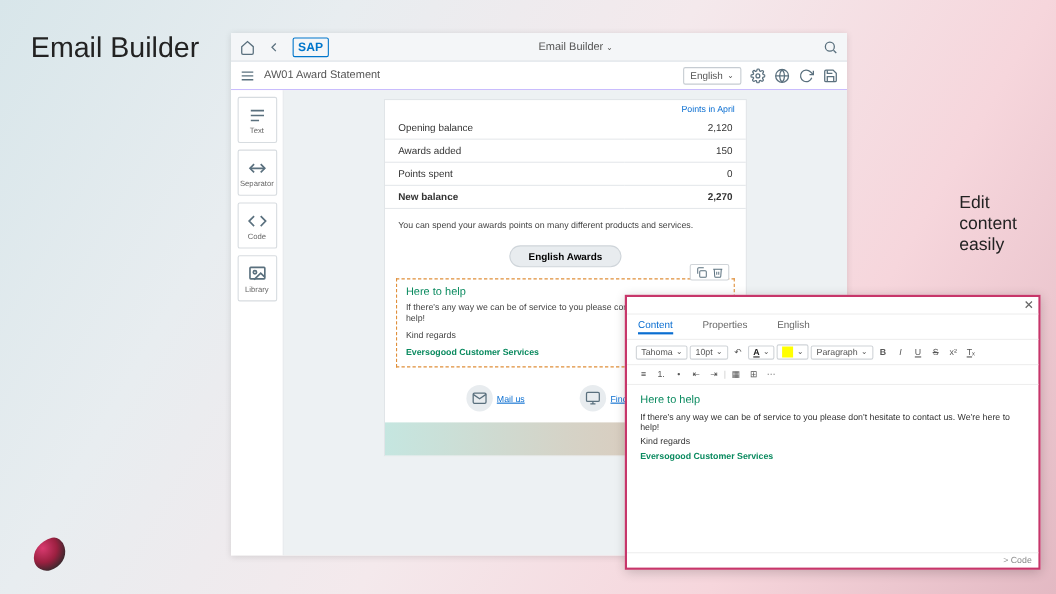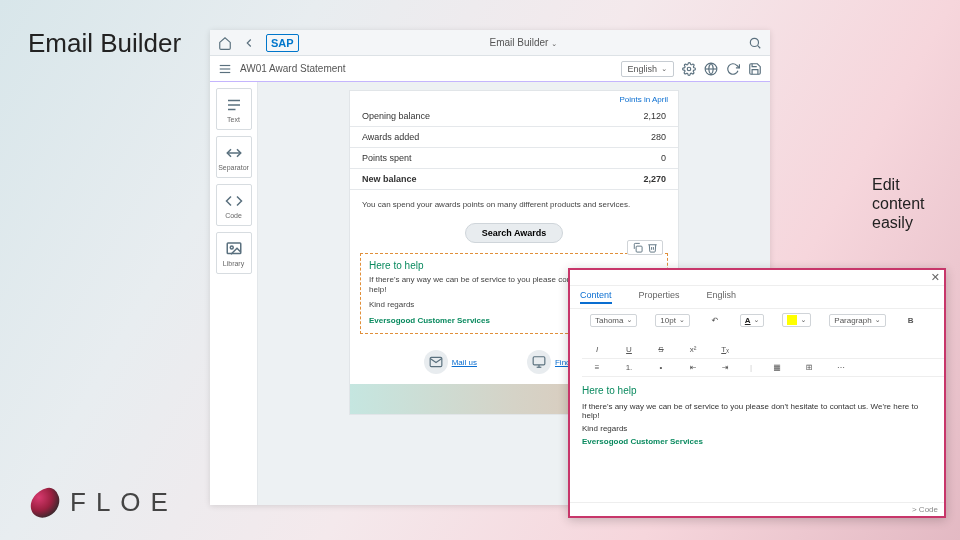--- a/index.html
+++ b/index.html
@@ -72,38 +72,37 @@
 
   
   .editor {
     position:absolute; left:568px; top:268px; width:378px; height:250px;
     background:#fff; border:2px solid #c7366a; box-shadow:0 2px 10px rgba(0,0,0,.2);
     font-size:10px;
   }
   .editor .ehdr { height:16px; display:flex; justify-content:flex-end; align-items:center; padding:0 4px; border-bottom:1px solid #eee;}
   .editor .etabs { display:flex; gap:27px; padding:4px 10px; border-bottom:1px solid #eee; font-size:9px; color:#666;}
   .editor .etabs .active { color:#0a6ed1; border-bottom:2px solid #0a6ed1; padding-bottom:2px;}
-  .editor .toolbar { display:flex; flex-wrap:wrap; gap:18px; padding:4px 8px; border-bottom:1px solid #eee; align-items:center; font-size:8px; color:#555;margin-left:12px;}
+  .editor .toolbar { display:flex; flex-wrap:wrap; gap:2px; padding:4px 8px; border-bottom:1px solid #eee; align-items:center; font-size:8px; color:#555;}
   .editor .toolbar .sel { border:1px solid #d0d4d8; padding:1px 4px; border-radius:2px; display:flex; align-items:center; gap:3px;}
   .editor .toolbar .tb { width:14px; text-align:center; }
   .editor .body { padding:8px 12px; font-size:9px; color:#333; }
   .editor .body .h { color:#0a8a5f; font-size:10px; margin-bottom:6px; }
   .editor .body .p { font-size:8px; margin-bottom:4px; }
   .editor .foot { position:absolute; bottom:0; right:0; padding:2px 6px; font-size:8px; color:#888; border-top:1px solid #eee; width:100%; text-align:right;}
   .chev{font-size:7px;}
 </style>
 </head>
 <body>
 
 <div class="slide-title">Email Builder</div>
 <div class="callout-drag">Drag in content blocks</div>
 <div class="callout-edit">Edit content easily</div>
 <div class="floe-logo">
   <span class="mark"></span>
-  <span>FLOE</span>
 </div>
 
 <div class="dot" style="left:272px; top:264px;"></div>
 <div class="dot" style="left:381px; top:281px;"></div>
 <svg class="connector">
     <line x1="2" y1="4" x2="112" y2="20" stroke="#c7366a" stroke-width="1"></line>
   </svg>
 
 <div class="app">
 
@@ -196,34 +195,34 @@
       <div class="mail">
         <div class="sectitle">Points in April</div>
         <table>
           <tbody>
               <tr>
                 <td>Opening balance</td>
                 <td class="v">2,120</td>
               </tr>
           <tr>
                 <td>Awards added</td>
-                <td class="v">280</td>
+                <td class="v">150</td>
               </tr>
           <tr>
                 <td>Points spent</td>
                 <td class="v">0</td>
               </tr>
           <tr class="bold">
                 <td>New balance</td>
                 <td class="v">2,270</td>
               </tr>
         </tbody>
           </table>
         <div class="note">You can spend your awards points on many different products and services.</div>
-        <button class="searchbtn">Search Awards</button>
+        <button class="searchbtn">English Awards</button>
 
         <div class="selected-wrap">
           <div class="tools">
             <span class="icn" style="width:11px;height:11px"><svg viewBox="0 0 24 24" fill="none" stroke="#5a707e" stroke-width="2">
                   <rect x="9" y="9" width="13" height="13" rx="2"></rect>
                   <path d="M5 15V5a2 2 0 012-2h10"></path>
                 </svg></span>
             <span class="icn" style="width:11px;height:11px"><svg viewBox="0 0 24 24" fill="none" stroke="#5a707e" stroke-width="2">
                   <polyline points="3 6 5 6 21 6"></polyline>
                   <path d="M19 6l-1 14a2 2 0 01-2 2H8a2 2 0 01-2-2L5 6"></path>

